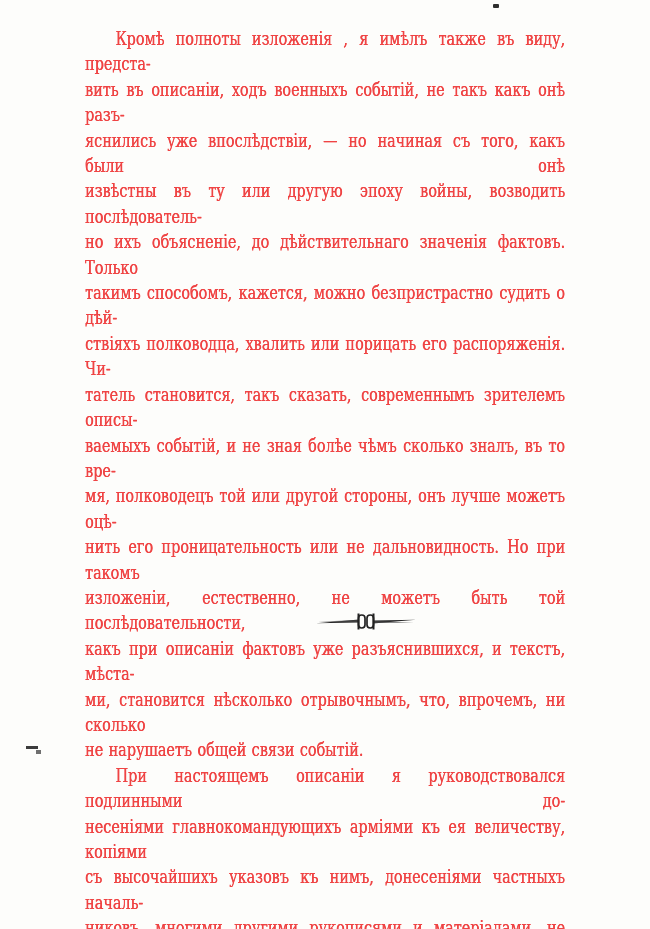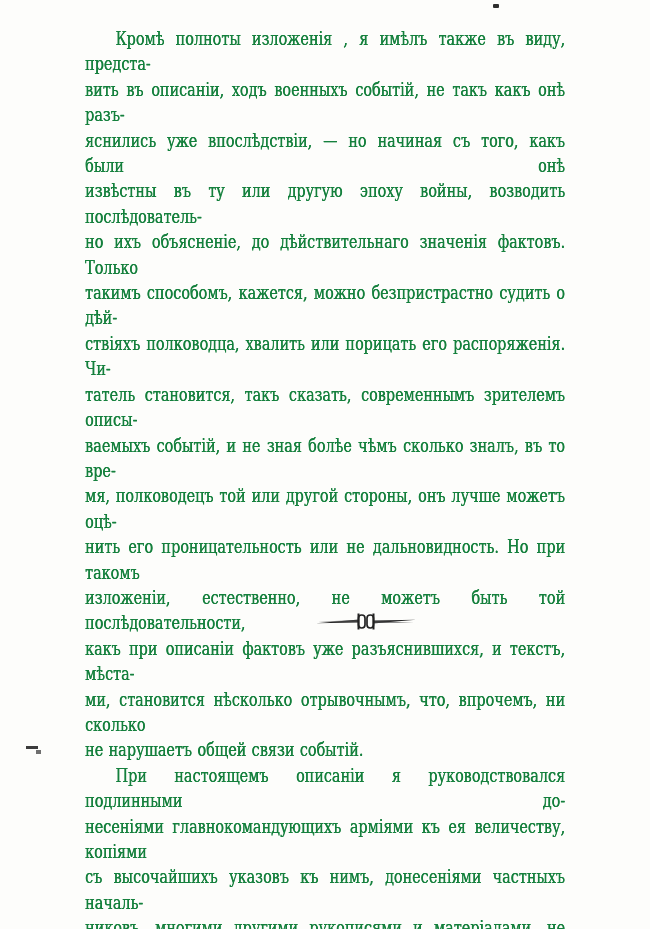--- a/index.html
+++ b/index.html
@@ -2,21 +2,21 @@
 <html><head>
 <meta charset="utf-8">
 <style>
   html, body { margin: 0; padding: 0; background: #e8e8e8; }
   #book-page {
     position: relative;
     width: 650px;
     height: 929px;
     background: #fdfdfb;
     overflow: hidden;
-    color: #15803d;
+    color: #ef4444;
   }
   
   #text-block {
     position: absolute;
     left: 85px;
     top: 26px;
     width: 600px;             
     transform: scaleX(0.8);
     transform-origin: 0 0;
     font-family: "DejaVu Serif", "Liberation Serif", serif;

